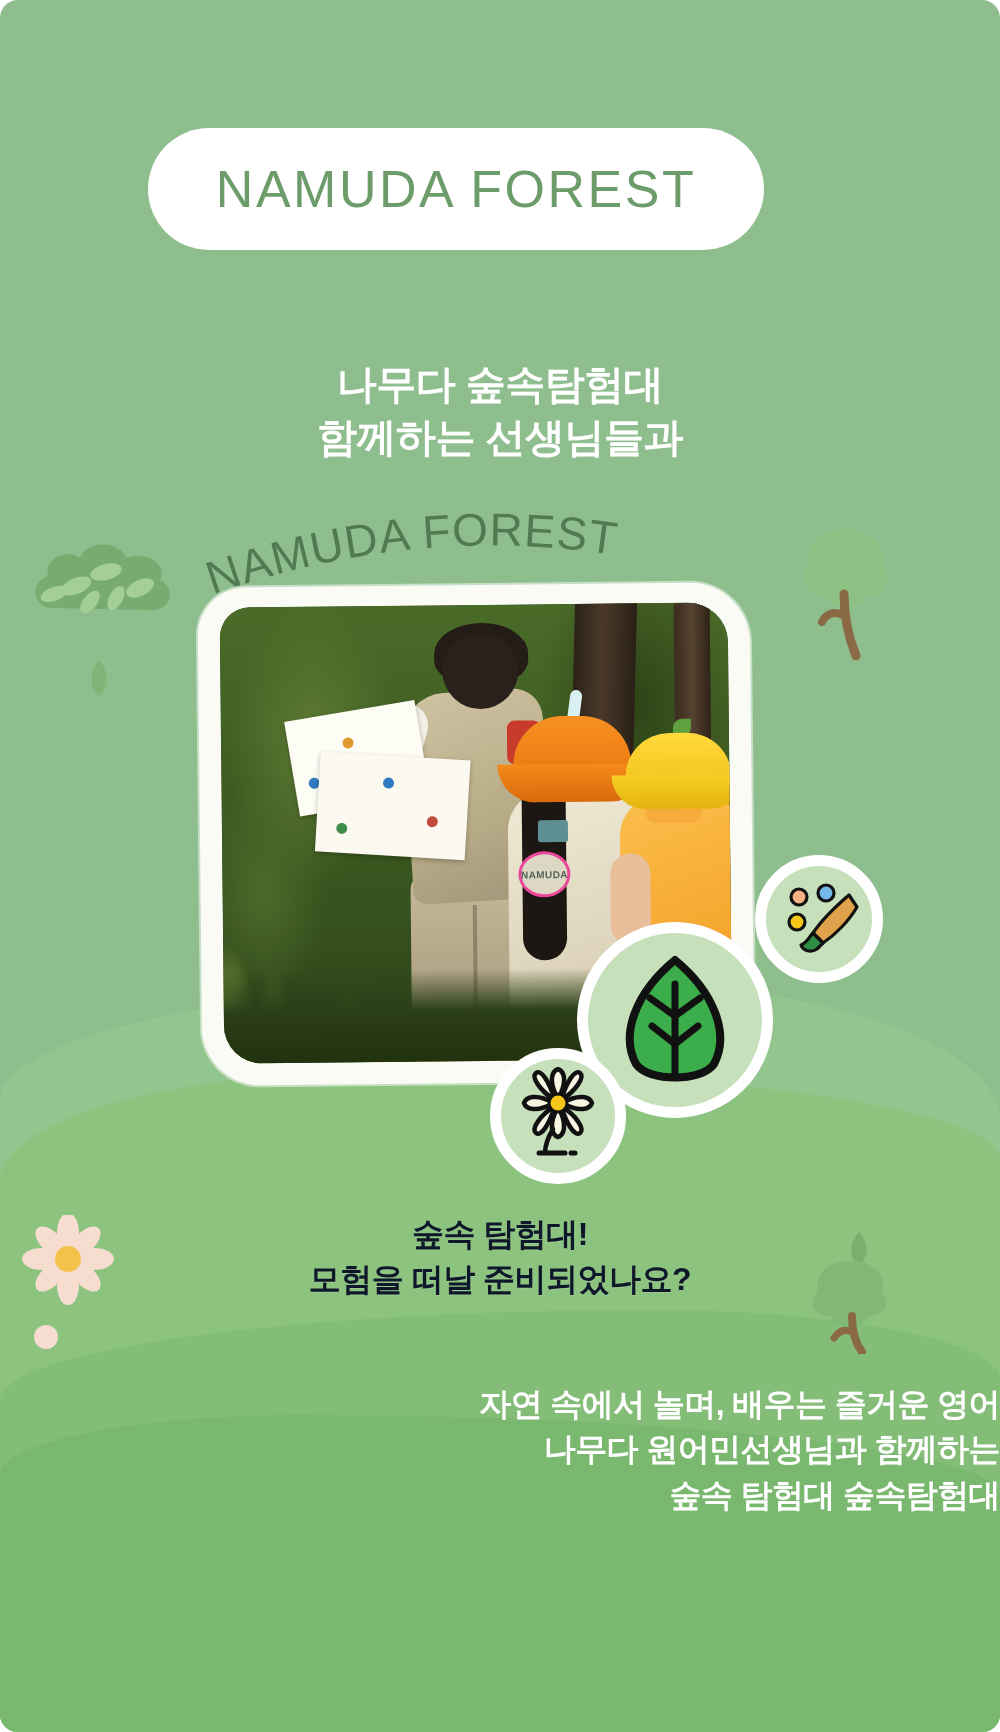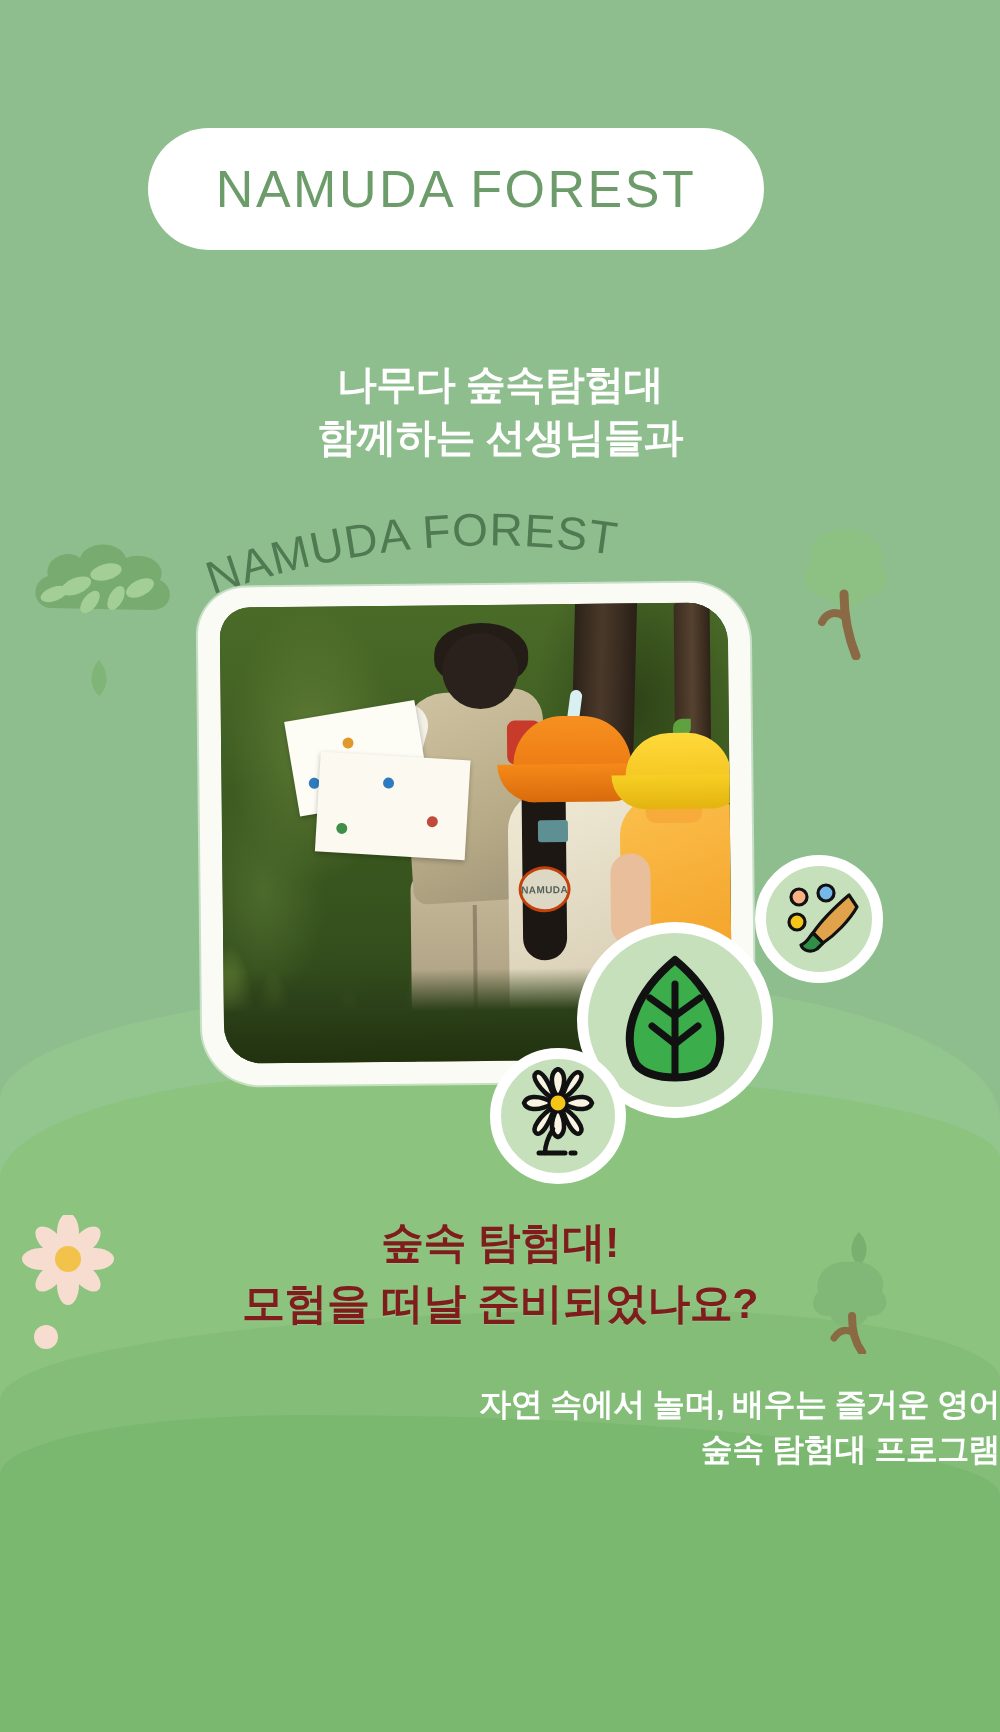--- a/index.html
+++ b/index.html
@@ -6,20 +6,21 @@
   html, body {
     width: 1000px; height: 1732px;
     font-family: "Liberation Sans", sans-serif;
     overflow: hidden;
   }
   #poster {
     position: relative;
     width: 1000px; height: 1732px;
     background: #8fbe8e;
     overflow: hidden;
+    border-radius: 18px;
   }
 
   
   .hill { position: absolute; left: 0; width: 100%; }
   .hill-1 {
     top: 980px; height: 760px;
     background: #93c58e;
     border-radius: 58% 42% 0 0 / 120px 140px 0 0;
   }
   .hill-2 {
@@ -215,24 +216,24 @@
     background: #1d1713;
     border-radius: 0 0 22px 22px;
   }
   .c1-body {
     position: absolute; left: 286px; top: 186px;
     width: 136px; height: 268px;
     background: linear-gradient(160deg,#f0ead6,#ddd4bb 62%,#c8bfa4);
     border-radius: 40px 36px 10px 10px;
   }
   .c1-badge {
-    position: absolute; left: 296px; top: 262px;
+    position: absolute; left: 296px; top: 247px;
     width: 52px; height: 46px; border-radius: 50%;
     background: #ddd8c4;
-    border: 3px solid #c2410c;
+    border: 3px solid #ec4899;
     display: flex; align-items: center; justify-content: center;
     font-size: 10px; color: #55615a; font-weight: bold; letter-spacing: .4px;
   }
   .c1-tag {
     position: absolute; left: 316px; top: 216px;
     width: 30px; height: 22px; background: #5d8f93; border-radius: 3px;
   }
   .c1-red {
     position: absolute; left: 286px; top: 116px;
     width: 34px; height: 44px; background: #c83a2a; border-radius: 8px;
@@ -295,22 +296,22 @@
   .leaf-sm1 { left: 88px; top: 660px; width: 22px; height: 36px; }
   .leaf-sm2 { left: 848px; top: 1232px; width: 22px; height: 34px; }
   .flower-bl{ left: 20px; top: 1215px; width: 96px; height: 140px; }
   .tree-br  { left: 800px; top: 1258px; width: 96px; height: 96px; }
 
   
   .cta {
     position: absolute;
     left: 0; top: 1212px; width: 100%;
     text-align: center;
-    color: #7f1d1d;
-    font-size: 43px;
+    color: #0f172a;
+    font-size: 32px;
     font-weight: bold;
     line-height: 1.42;
     letter-spacing: -0.5px;
     text-shadow: 0 1px 0 rgba(255,255,255,.12);
   }
   .cta .l1 { display: block; }
   .cta .l2 { display: block; }
 
   .footer-text {
     position: absolute;
@@ -486,16 +487,17 @@
     </svg>
   </div>
 
   <div class="cta">
     <span class="l1">숲속 탐험대!</span>
     <span class="l2">모험을 떠날 준비되었나요?</span>
   </div>
 
   <div class="footer-text">
     <span>자연 속에서 놀며, 배우는 즐거운 영어</span>
-    <span>숲속 탐험대 프로그램</span>
+    <span>나무다 원어민선생님과 함께하는</span>
+    <span>숲속 탐험대 숲속탐험대</span>
   </div>
 
 </div>
 
 </body></html>

